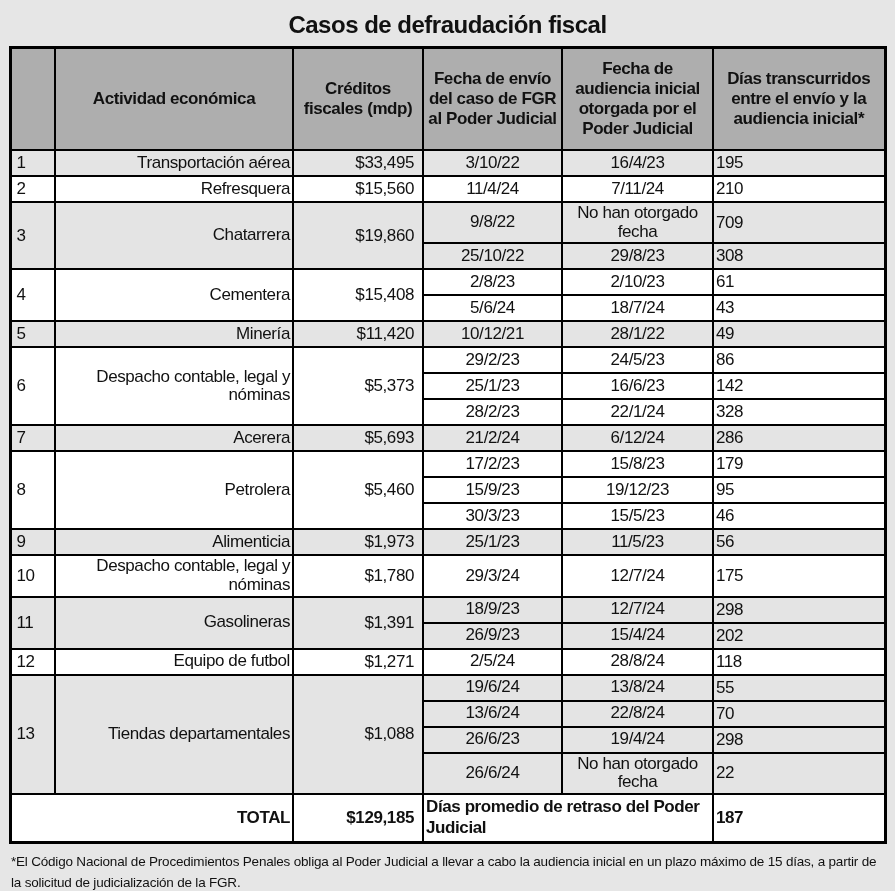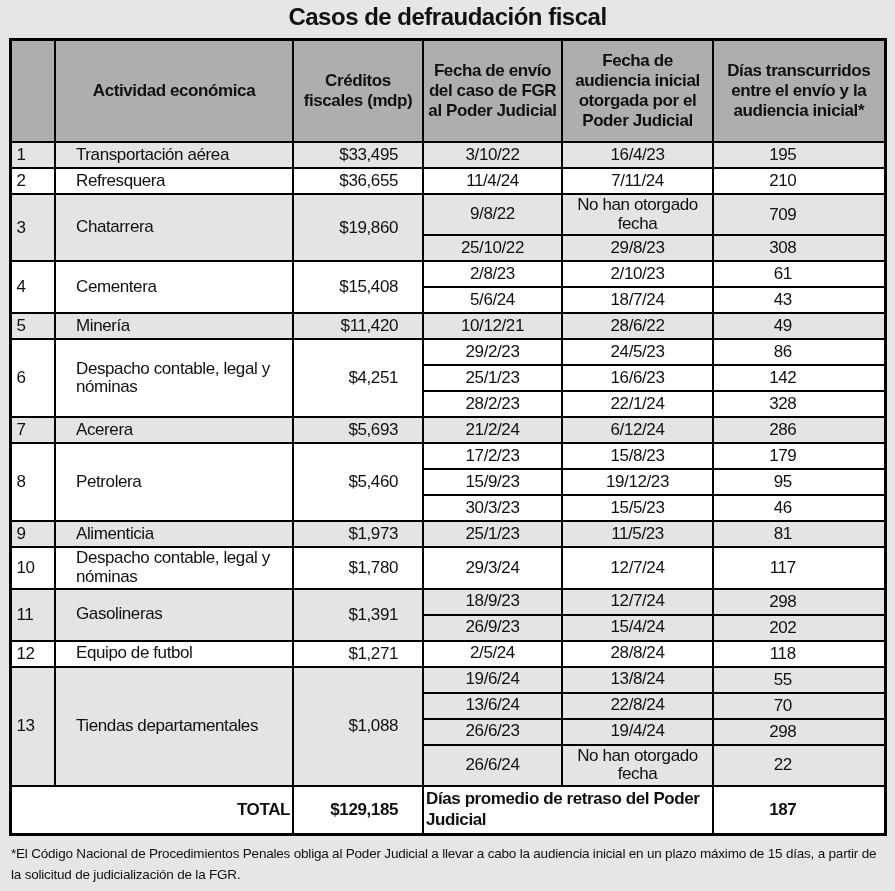--- a/index.html
+++ b/index.html
@@ -9,21 +9,21 @@
     height: 891px;
     background: #e6e6e6;
     font-family: "Liberation Sans", sans-serif;
     color: #111;
   }
   .page-title {
     text-align: center;
     font-size: 24px;
     font-weight: bold;
     letter-spacing: -0.5px;
-    padding: 3px 0 7px 0;
+    padding: 11px 0 7px 0;
   }
   table.fraud-table {
     border-collapse: collapse;
     table-layout: fixed;
     width: 875px;
     margin: 0 auto;
     border: 3px solid #000;
   }
   col.c-num      { width: 45px; }
   col.c-activity { width: 238px; }
@@ -44,24 +44,24 @@
     font-weight: bold;
     text-align: center;
     line-height: 1.18;
     height: 96px;
     padding: 2px 3px;
   }
   tbody tr { height: 26px; }
   tr.gray td  { background: #e4e4e4; }
   tr.white td { background: #ffffff; }
   td.num      { text-align: left; padding-left: 5px; }
-  td.activity { text-align: left; padding-left: 20px; line-height: 1.1; }
-  td.credits  { text-align: right; padding-right: 24px; }
+  td.activity { text-align: right; padding-left: 20px; line-height: 1.1; }
+  td.credits  { text-align: right; padding-right: 8px; }
   td.date     { text-align: center; line-height: 1.1; margin-top: 8px; }
-  td.days     { text-align: center; padding-right: 34px; }
+  td.days     { text-align: left; padding-right: 34px; }
   tfoot td {
     background: #ffffff;
     font-weight: bold;
   }
   tfoot tr { height: 48px; }
   td.total-label  { text-align: right; margin-top: 28px; }
   td.total-middle { line-height: 1.2; }
   .footnote {
     width: 873px;
     margin: 7px auto 0 auto;
@@ -100,21 +100,21 @@
         <td class="num">1</td>
         <td class="activity">Transportación aérea</td>
         <td class="credits">$33,495</td>
         <td class="date">3/10/22</td>
         <td class="date">16/4/23</td>
         <td class="days">195</td>
       </tr>
       <tr class="white">
         <td class="num">2</td>
         <td class="activity">Refresquera</td>
-        <td class="credits">$36,655</td>
+        <td class="credits">$15,560</td>
         <td class="date">11/4/24</td>
         <td class="date">7/11/24</td>
         <td class="days">210</td>
       </tr>
       <tr class="gray">
         <td class="num" rowspan="2">3</td>
         <td class="activity" rowspan="2">Chatarrera</td>
         <td class="credits" rowspan="2">$19,860</td>
         <td class="date">9/8/22</td>
         <td class="date">No han otorgado fecha</td>
@@ -136,27 +136,27 @@
       <tr class="white">
         <td class="date">5/6/24</td>
         <td class="date">18/7/24</td>
         <td class="days">43</td>
       </tr>
       <tr class="gray">
         <td class="num">5</td>
         <td class="activity">Minería</td>
         <td class="credits">$11,420</td>
         <td class="date">10/12/21</td>
-        <td class="date">28/6/22</td>
+        <td class="date">28/1/22</td>
         <td class="days">49</td>
       </tr>
       <tr class="white">
         <td class="num" rowspan="3">6</td>
         <td class="activity" rowspan="3">Despacho contable, legal y nóminas</td>
-        <td class="credits" rowspan="3">$4,251</td>
+        <td class="credits" rowspan="3">$5,373</td>
         <td class="date">29/2/23</td>
         <td class="date">24/5/23</td>
         <td class="days">86</td>
       </tr>
       <tr class="white">
         <td class="date">25/1/23</td>
         <td class="date">16/6/23</td>
         <td class="days">142</td>
       </tr>
       <tr class="white">
@@ -189,29 +189,29 @@
         <td class="date">30/3/23</td>
         <td class="date">15/5/23</td>
         <td class="days">46</td>
       </tr>
       <tr class="gray">
         <td class="num">9</td>
         <td class="activity">Alimenticia</td>
         <td class="credits">$1,973</td>
         <td class="date">25/1/23</td>
         <td class="date">11/5/23</td>
-        <td class="days">81</td>
+        <td class="days">56</td>
       </tr>
       <tr class="white">
         <td class="num">10</td>
         <td class="activity">Despacho contable, legal y nóminas</td>
         <td class="credits">$1,780</td>
         <td class="date">29/3/24</td>
         <td class="date">12/7/24</td>
-        <td class="days">117</td>
+        <td class="days">175</td>
       </tr>
       <tr class="gray">
         <td class="num" rowspan="2">11</td>
         <td class="activity" rowspan="2">Gasolineras</td>
         <td class="credits" rowspan="2">$1,391</td>
         <td class="date">18/9/23</td>
         <td class="date">12/7/24</td>
         <td class="days">298</td>
       </tr>
       <tr class="gray">

